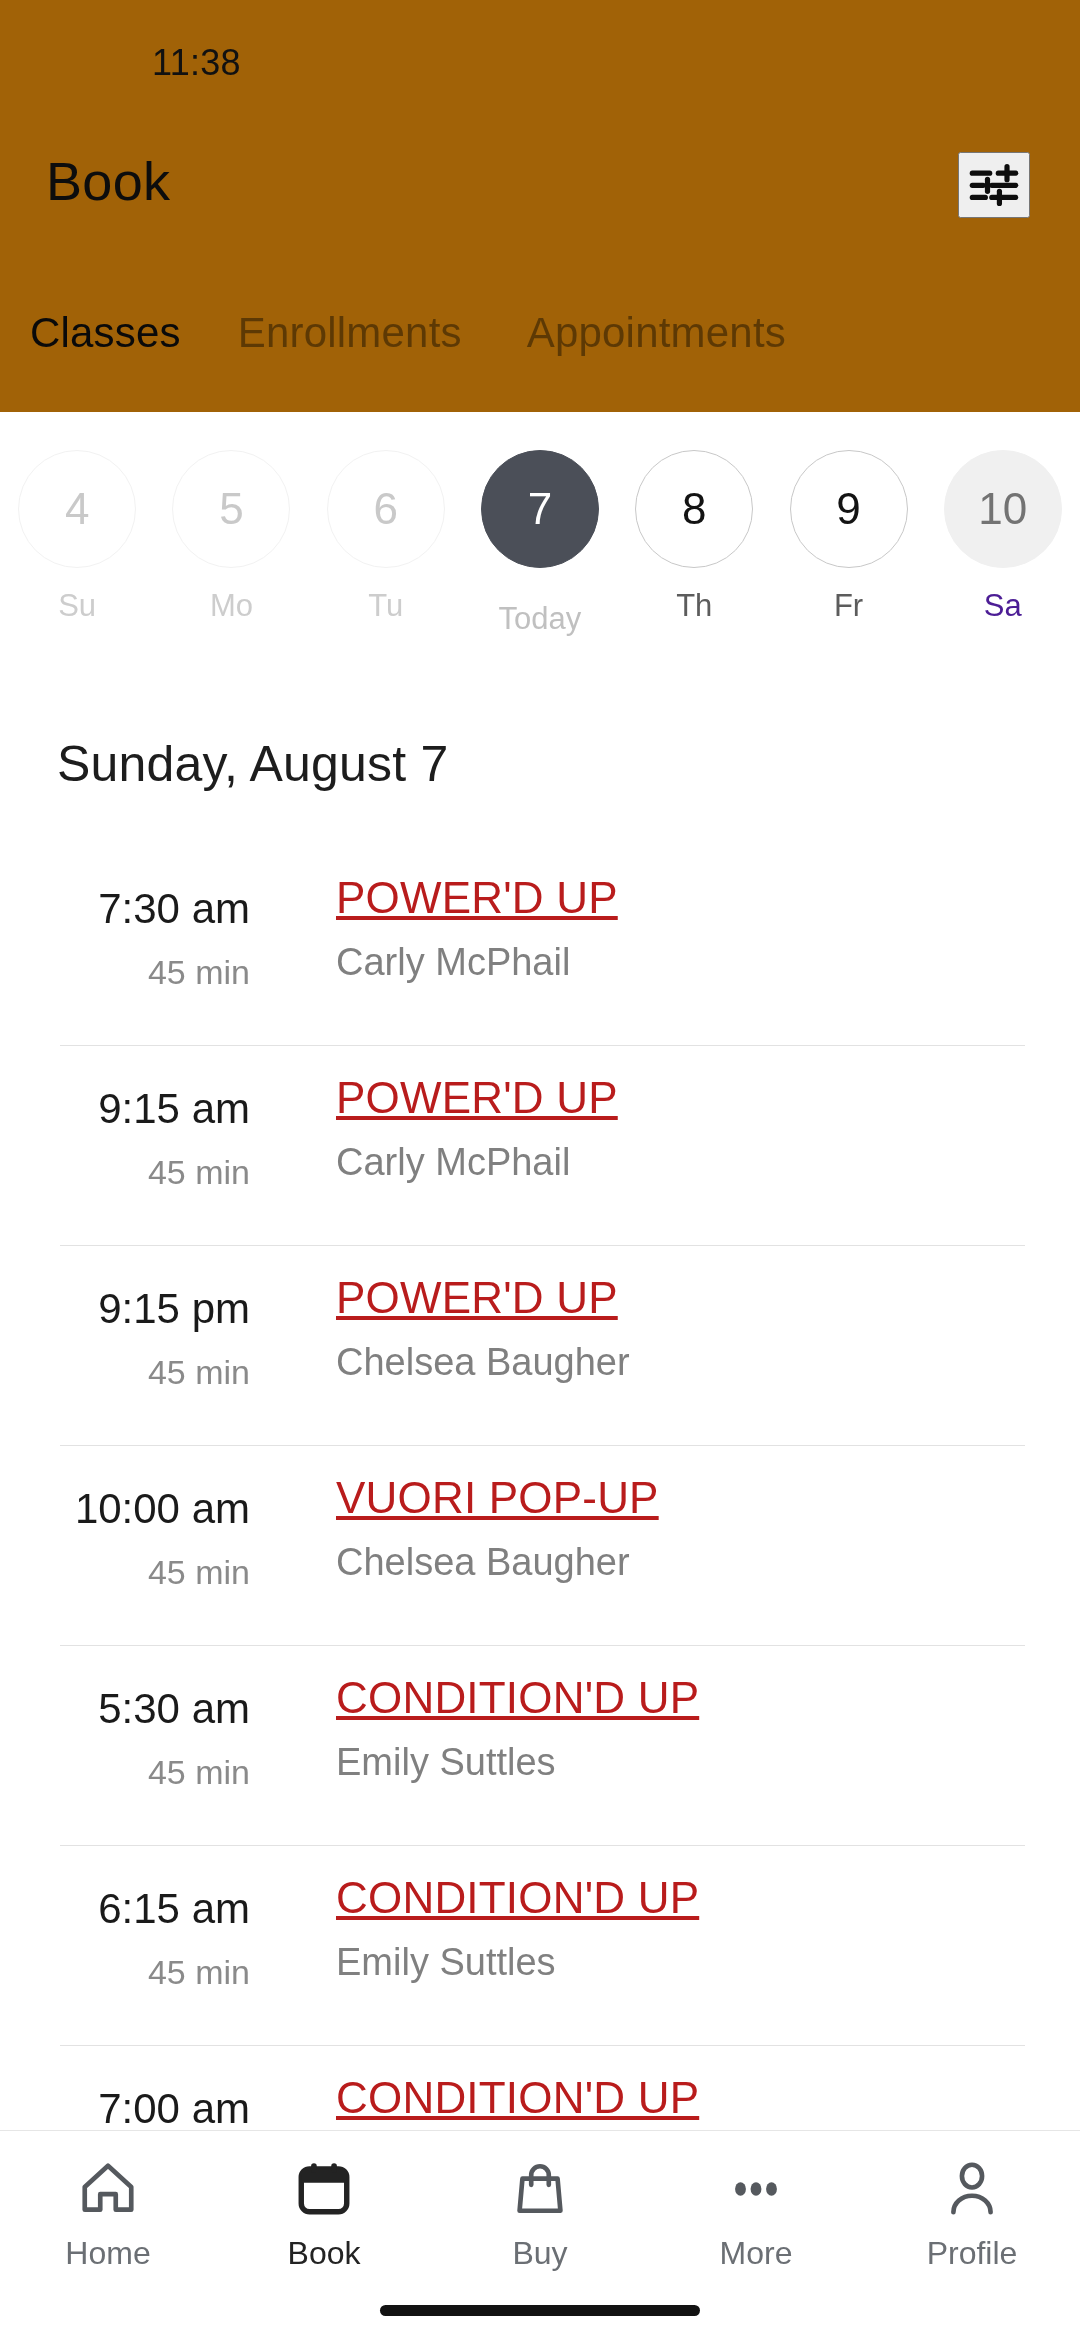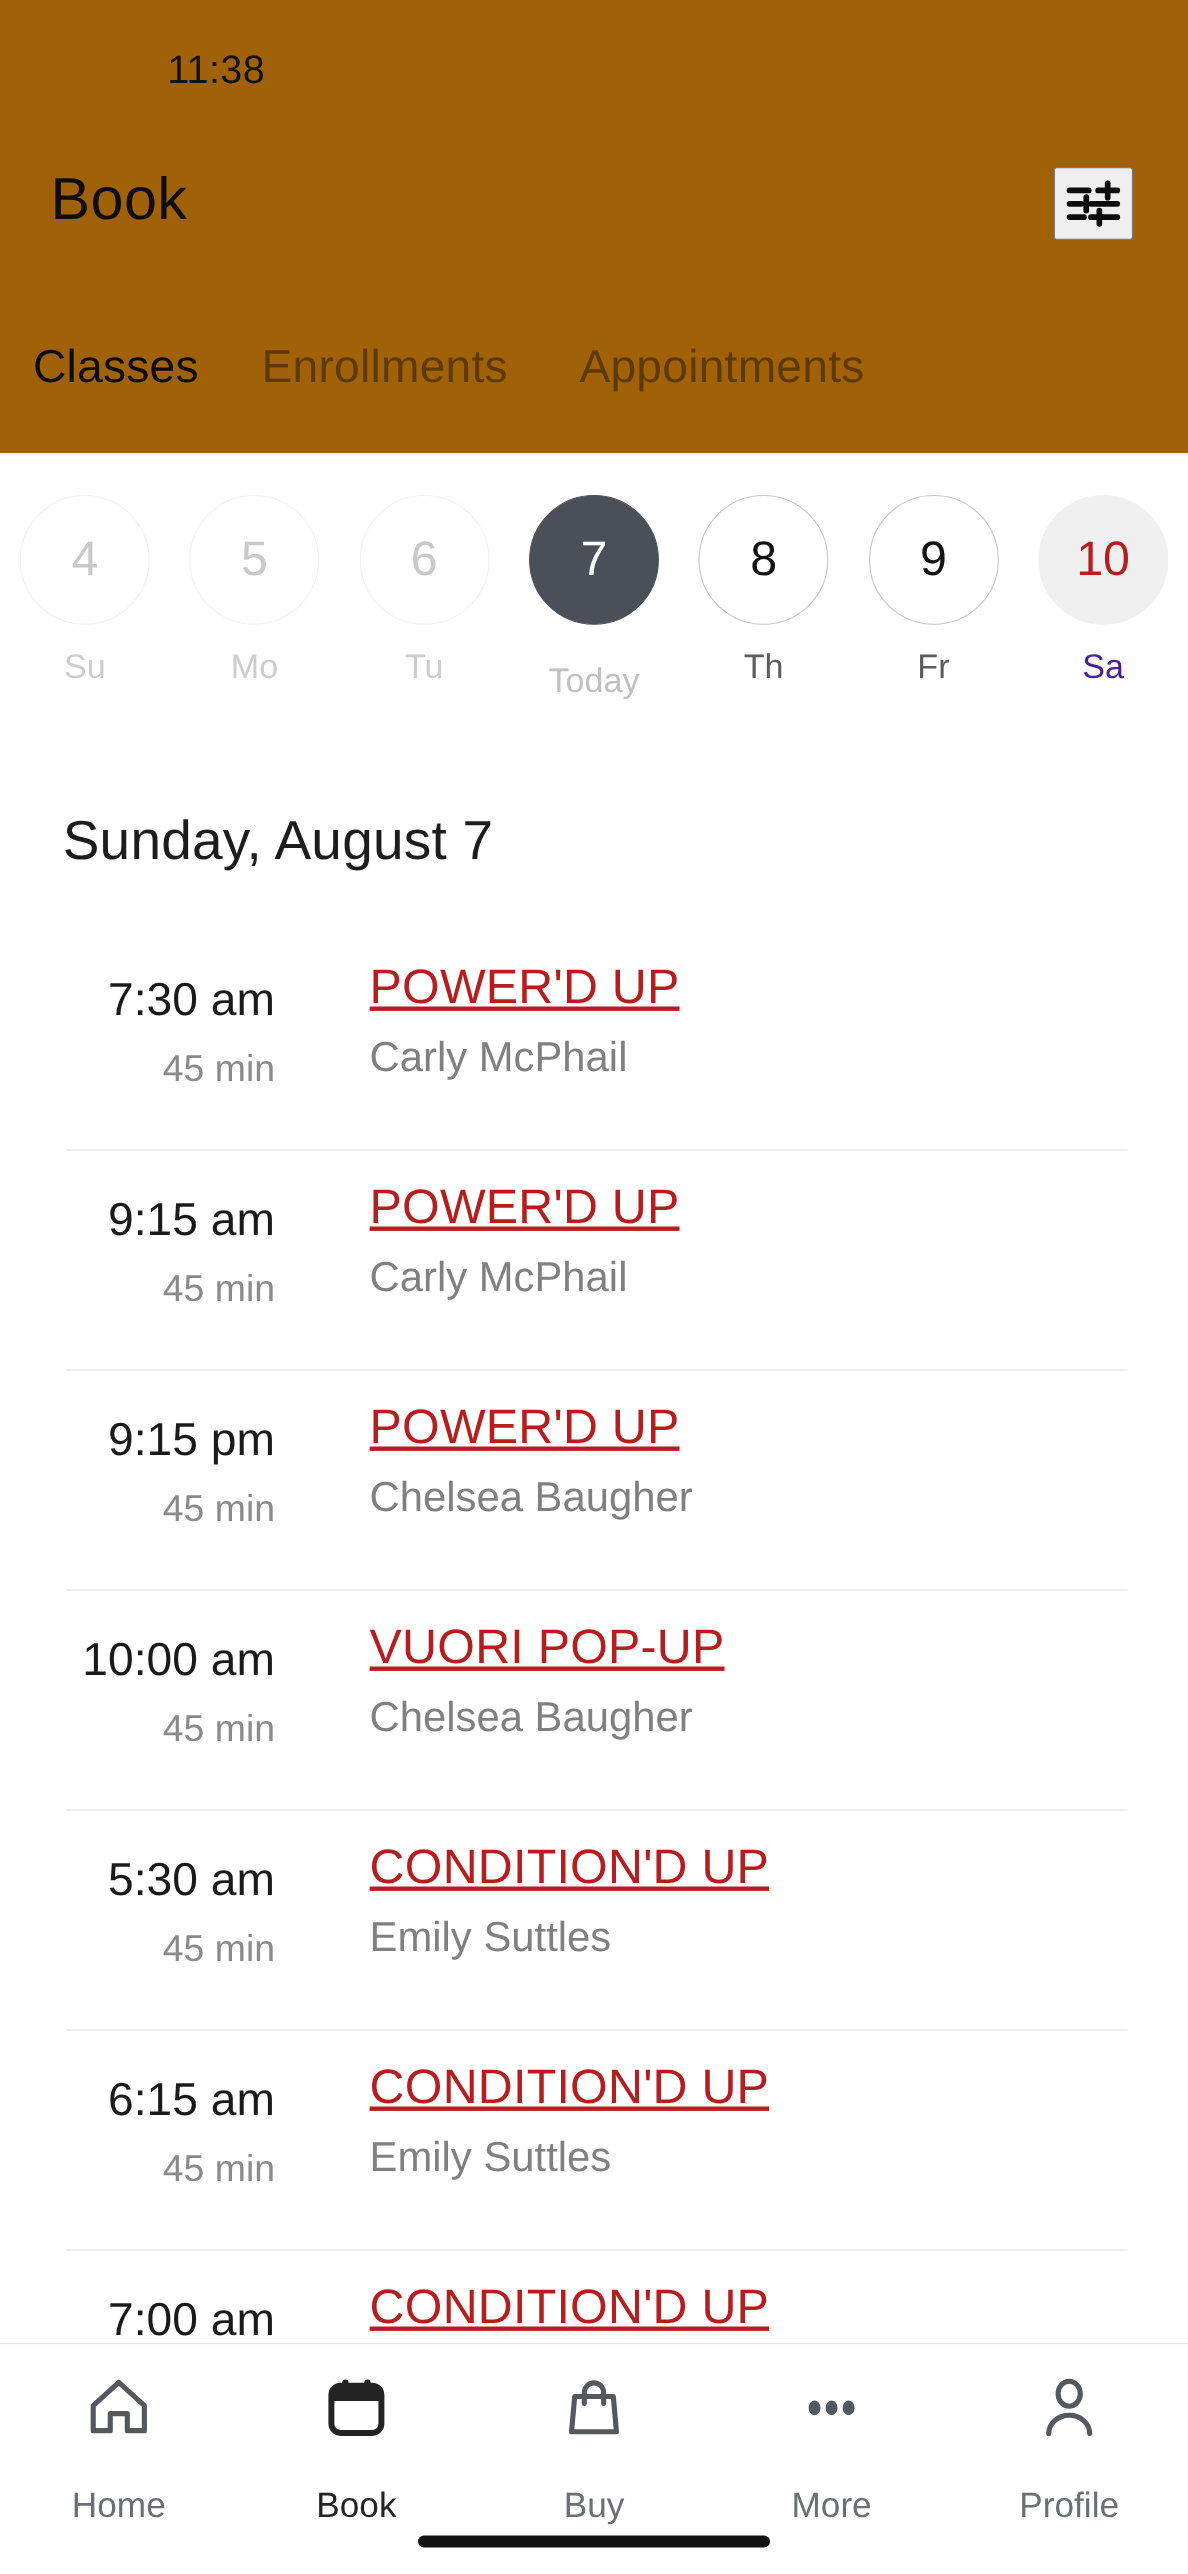--- a/index.html
+++ b/index.html
@@ -59,21 +59,21 @@
     background:none; border:none; padding:0; font-family:"Liberation Sans", sans-serif;
   }
   .daycircle {
     width:118px; height:118px; border-radius:50%;
     display:flex; align-items:center; justify-content:center;
     font-size:44px;
   }
   .daycircle.disabled { background:#fff; border:1px solid #f2f2f2; color:#c9c9c9; }
   .daycircle.today    { background:#4b4f58; border:1px solid #4b4f58; color:#ffffff; }
   .daycircle.avail    { background:#fff; border:1px solid #c8c8c8; color:#131313; }
-  .daycircle.greyfill { background:#f0f0f0; border:1px solid #f0f0f0; color:#b91c1c; }
+  .daycircle.greyfill { background:#f0f0f0; border:1px solid #f0f0f0; color:#737373; }
   .daylabel { margin-top:20px; font-size:31px; }
   .daylabel.disabled { color:#cdcdcd; }
   .daylabel.today    { color:#c0c0c0;margin-top:33px; }
   .daylabel.avail    { color:#5c5c5c; }
   .daylabel.greyfill { color:#4c1d95; }
 
   
   .dayheading {
     position:absolute; top:735px; left:57px;
     font-size:50px; color:#1d1d1d; letter-spacing:0.2px;
@@ -108,21 +108,21 @@
   }
 
   
   .bottomnav {
     position:absolute; bottom:0; left:0; width:1080px; height:210px;
     background:#fff; border-top:1px solid #e6e6e6;
     display:flex; align-items:flex-start; padding-top:22px;
   }
   .navitem {
     flex:1; display:flex; flex-direction:column; align-items:center;
-    background:none; border:none; padding:0; font-family:"Liberation Sans", sans-serif;gap:24px;
+    background:none; border:none; padding:0; font-family:"Liberation Sans", sans-serif;
   }
   .navicon { height:72px; display:flex; align-items:center; justify-content:center; }
   .navlabel { margin-top:10px; font-size:32px; color:#6b6f74; }
   .navitem.active .navlabel { color:#232323; }
   .homeindicator {
     position:absolute; bottom:24px; left:50%; transform:translateX(-50%);
     width:320px; height:11px; border-radius:6px; background:#121212;
   }
 </style>
 </head>

